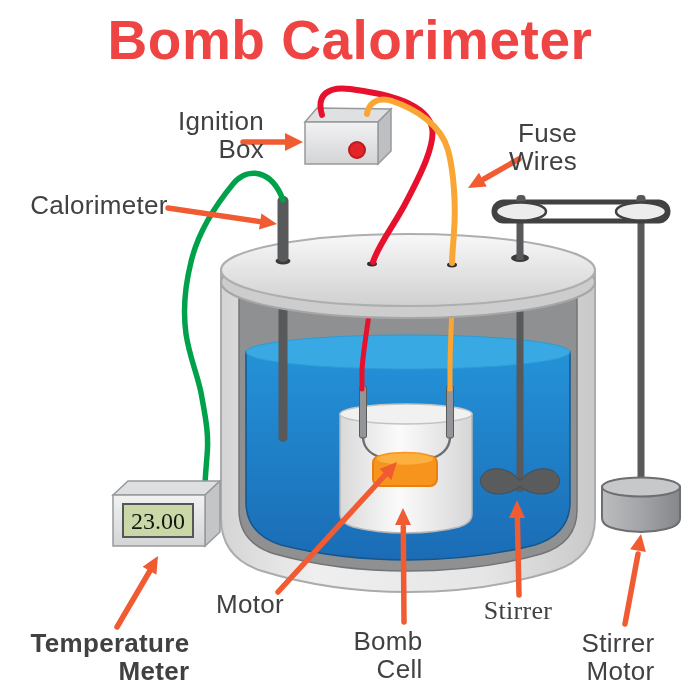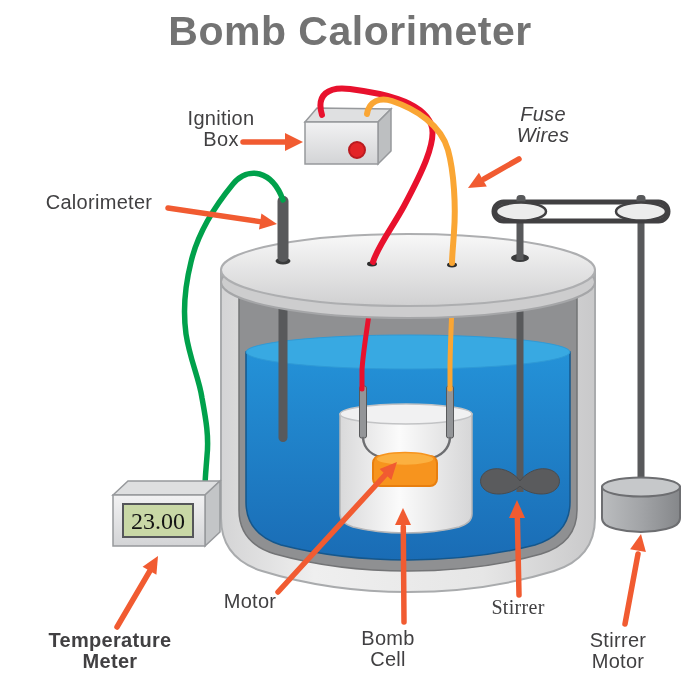--- a/index.html
+++ b/index.html
@@ -1,26 +1,26 @@
 <!DOCTYPE html>
 <html><head>
 <meta charset="utf-8">
 <style>
   html,body{margin:0;padding:0;background:#ffffff;}
   body{width:700px;height:700px;position:relative;overflow:hidden;
        font-family:"Liberation Sans", sans-serif;}
   .stage{position:absolute;left:0;top:0;width:700px;height:700px;}
   .title{position:absolute;left:350px;top:8px;transform:translateX(-50%);
-         font-size:41px;font-weight:bold;color:#737373;letter-spacing:.5px;
+         font-size:55px;font-weight:bold;color:#ef4444;letter-spacing:.5px;
          white-space:nowrap;z-index:3;}
-  .label{position:absolute;transform:translateX(-50%);text-align:center;
-         font-size:20px;line-height:1.07;color:#414042;white-space:pre-line;
+  .label{position:absolute;transform:translateX(-50%);text-align:right;
+         font-size:26px;line-height:1.07;color:#414042;white-space:pre-line;
          letter-spacing:.3px;z-index:3;}
   #lbl-ignition{left:221px;top:108px;}
-  #lbl-fuse{left:543px;top:104px;font-style:italic;}
+  #lbl-fuse{left:543px;top:120px;}
   #lbl-thermo{left:99px;top:192px;}
   #lbl-tempmeter{left:110px;top:630px;font-weight:bold;}
   #lbl-sample{left:250px;top:591px;}
   #lbl-bombcell{left:388px;top:628px;}
   #lbl-stirrer{left:518px;top:597px;font-family:Liberation Serif, serif;}
   #lbl-motor{left:618px;top:630px;}
   svg{position:absolute;left:0;top:0;z-index:1;}
 </style>
 </head>
 <body>

